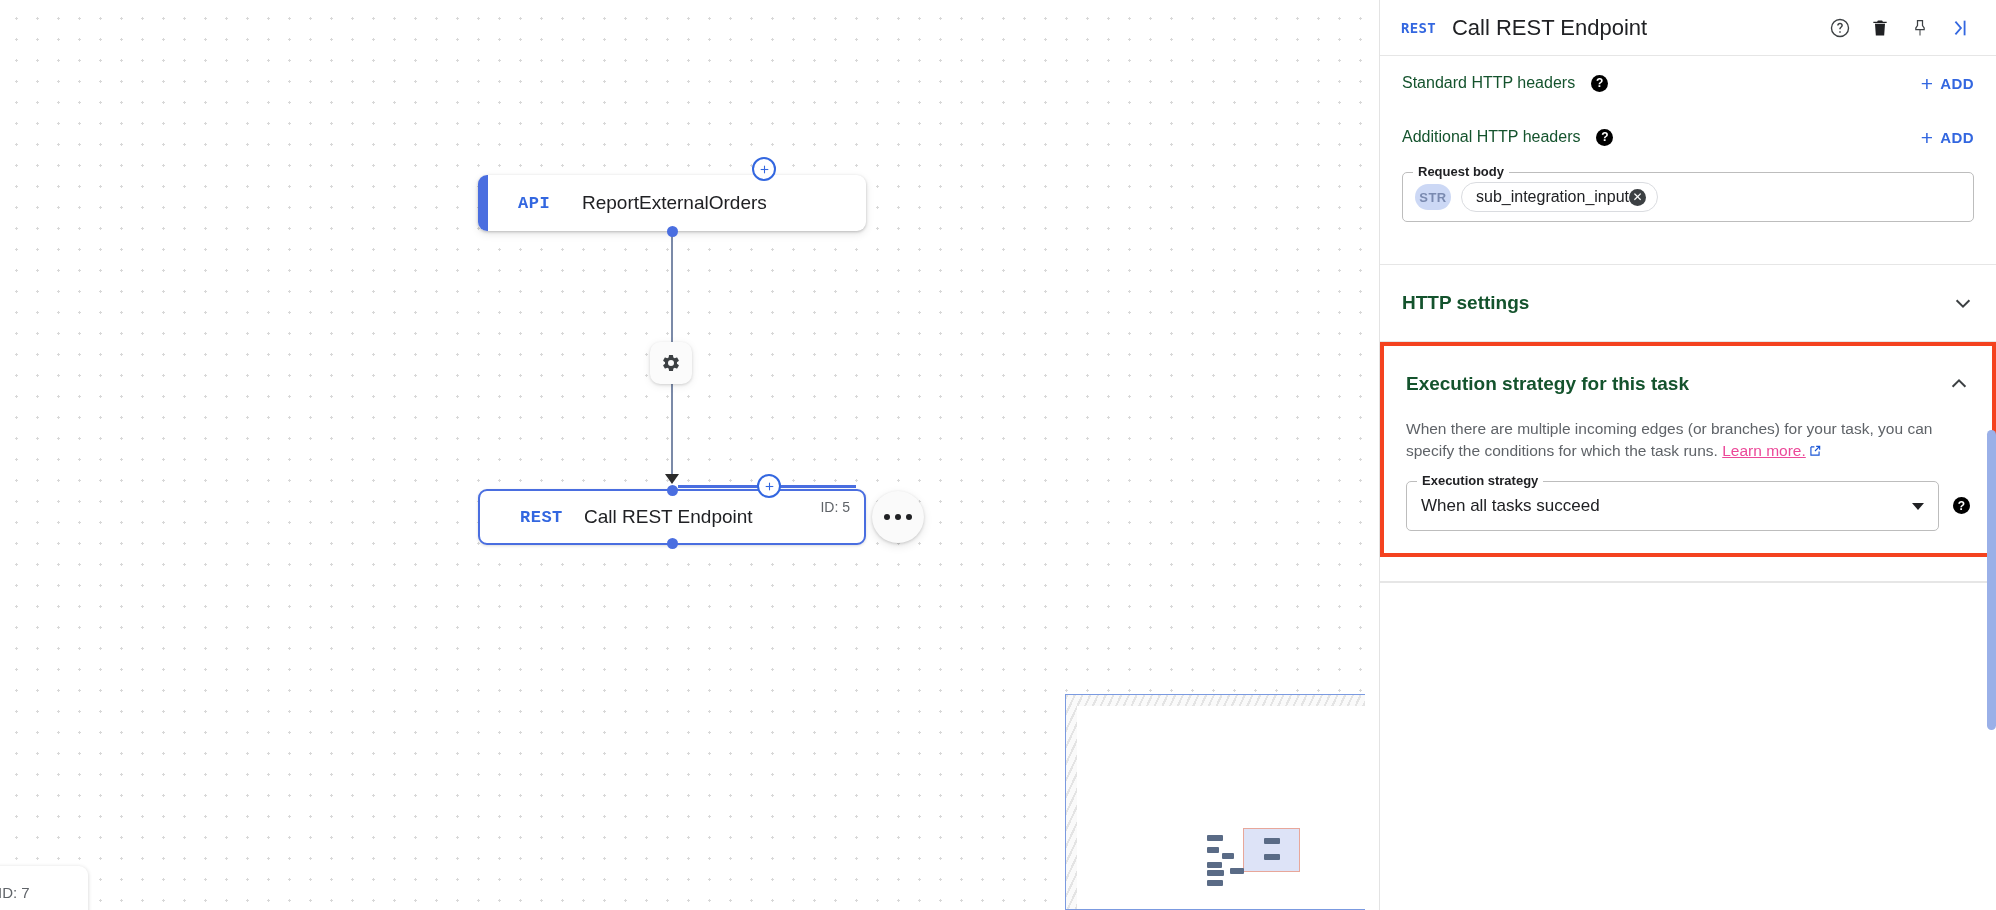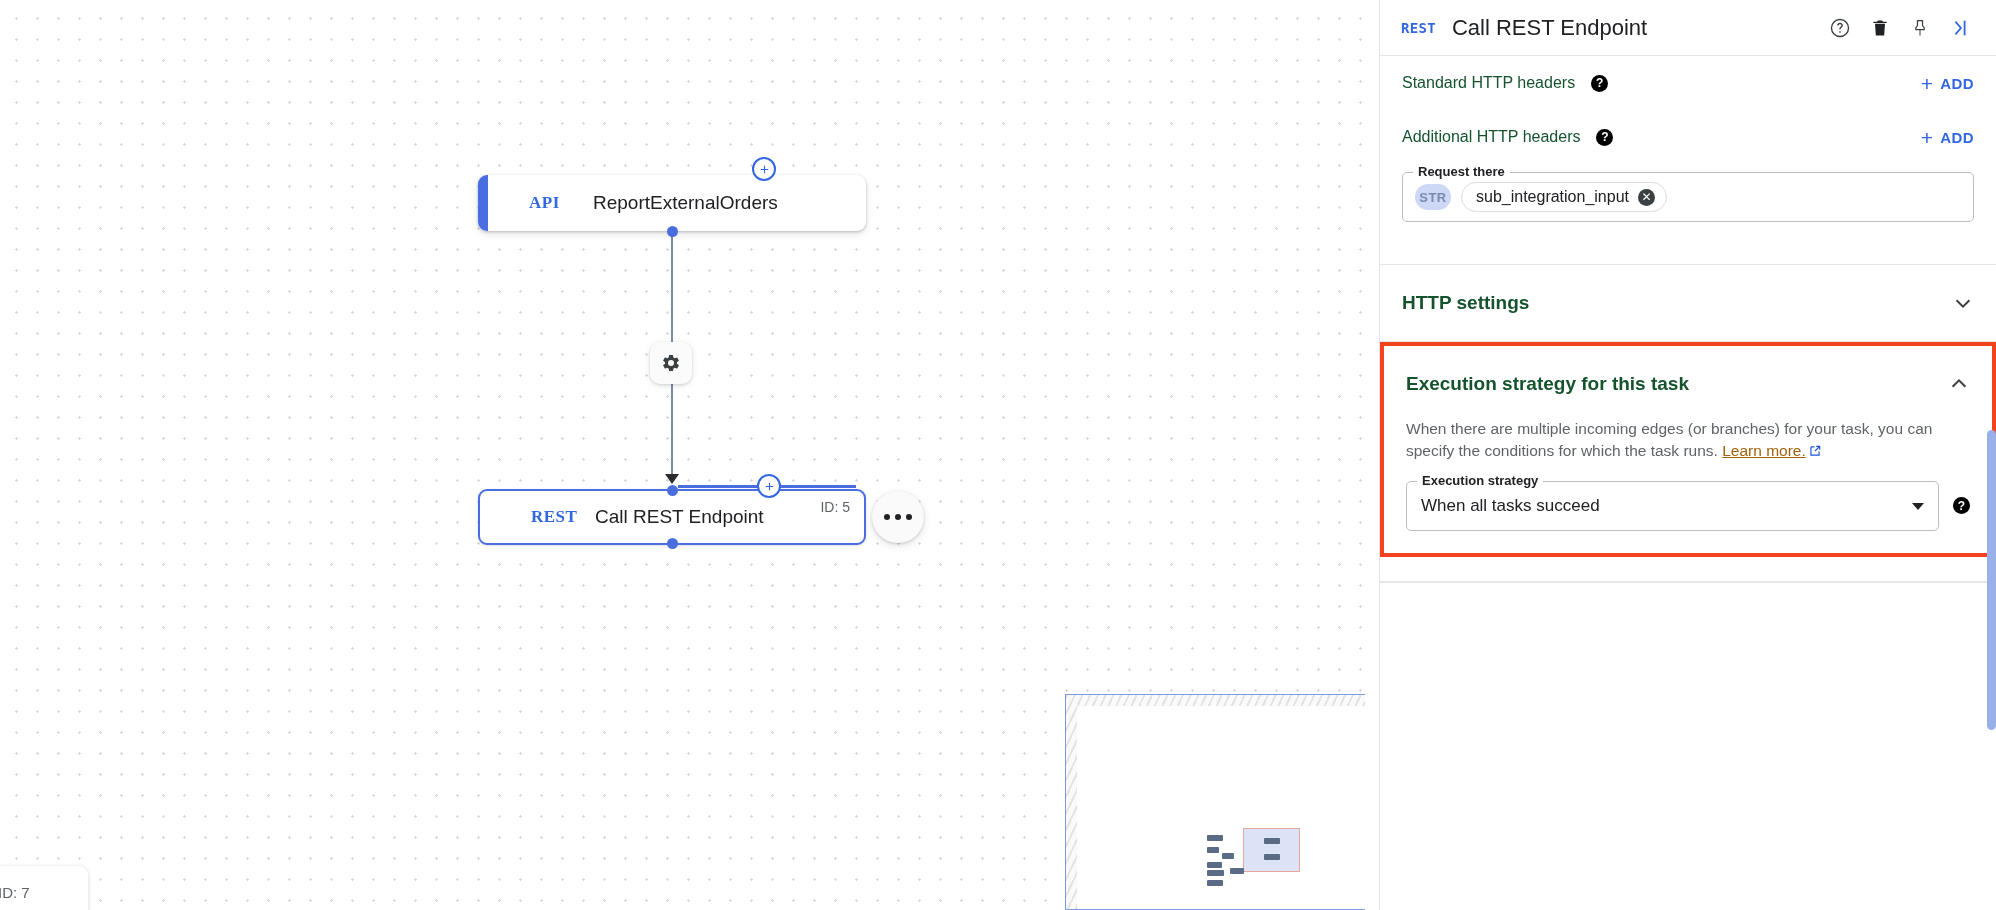--- a/index.html
+++ b/index.html
@@ -37,26 +37,26 @@
   .node-api .accent {
     position: absolute; left: 0; top: 0; width: 10px; height: 100%;
     background: #4a6ee0; border-radius: 9px 0 0 9px;
   }
   .node-rest {
     left: 478px; top: 489px; width: 388px; height: 56px;
     border: 2.5px solid #4a6ee0;
     box-shadow: 0 1px 3px rgba(0,0,0,.14);
   }
   .node-tag {
-    font-family: Liberation Serif, serif;
+    font-family: Liberation Mono, monospace;
     font-weight: 700;
     font-size: 17px;
     color: #3367e0;
     letter-spacing: .5px;
-    margin-left: 51px;
+    margin-left: 40px;
     width: 52px;
   }
   .node-title {
     font-size: 19px; color: #202124; margin-left: 12px;
   }
   .node-id {
     position: absolute; right: 14px; top: 8px;
     font-size: 14px; color: #5f6368;
   }
   .port {
@@ -203,21 +203,21 @@
   .chip-type {
     width: 36px; height: 26px; border-radius: 13px;
     background: #ccd8f5; color: #7a8ab0;
     font-size: 13px; font-weight: 700; letter-spacing: .5px;
     display: flex; align-items: center; justify-content: center;
   }
   .chip {
     margin-left: 10px; height: 30px;
     border: 1px solid #dadce0; border-radius: 16px;
     background: #fff;
-    display: flex; align-items: center; gap: 9px;
+    display: flex; align-items: center; 
     padding: 0 11px 0 14px;
     font-size: 16px; color: #202124;
   }
   .chip-x {
     width: 17px; height: 17px; border-radius: 50%;
     background: #3c4043; color: #fff;
     font-size: 12px; line-height: 1;
     display: flex; align-items: center; justify-content: center;
   }
   .helper-text {
@@ -240,21 +240,21 @@
 
   .highlight-box {
     margin: 0; border: 4px solid #f4421f;
     background: #fff;
   }
   .hl-body { padding: 0 22px 22px 22px; }
   .hl-desc {
     font-size: 15.5px; color: #5f6368; line-height: 1.45;
     margin-top: -4px;
   }
-  .hl-desc a { color: #a16207; }
+  .hl-desc a { color: #ec4899; }
   .ext-ico { display: inline-block; vertical-align: -2px; margin-left: 2px; }
 
   .select-row {
     display: flex; align-items: center; gap: 14px;
     margin-top: 18px;
   }
   .select-field {
     position: relative; flex: 1;
     border: 1px solid #bdbdbd; border-radius: 5px;
     height: 50px;
@@ -390,21 +390,21 @@
       <span class="hdr-row-label">Additional HTTP headers</span>
       <span class="qmark">?</span>
       <span class="spacer"></span>
       <span class="add-btn">
         <span class="pl">+</span>
         <span>ADD</span>
       </span>
     </div>
 
     <div class="outlined-field">
-      <span class="field-legend">Request there</span>
+      <span class="field-legend">Request body</span>
       <span class="chip-type">STR</span>
       <span class="chip">
         <span>sub_integration_input</span>
         <span class="chip-x">✕</span>
       </span>
     </div>
 
     <div class="divider" style="margin-top:42px"></div>
 
     <div class="accordion">

